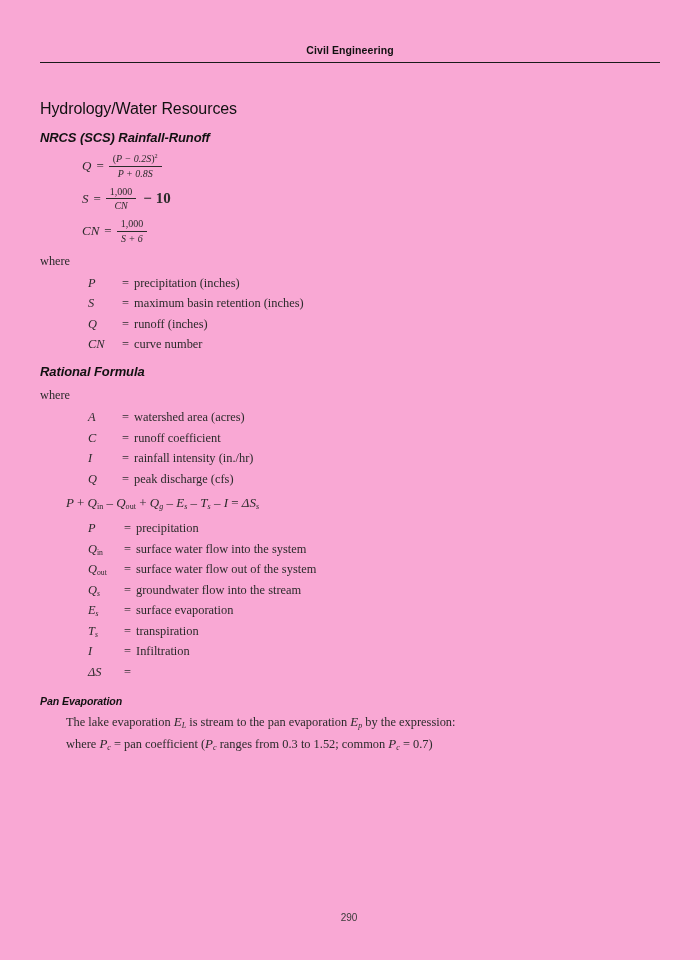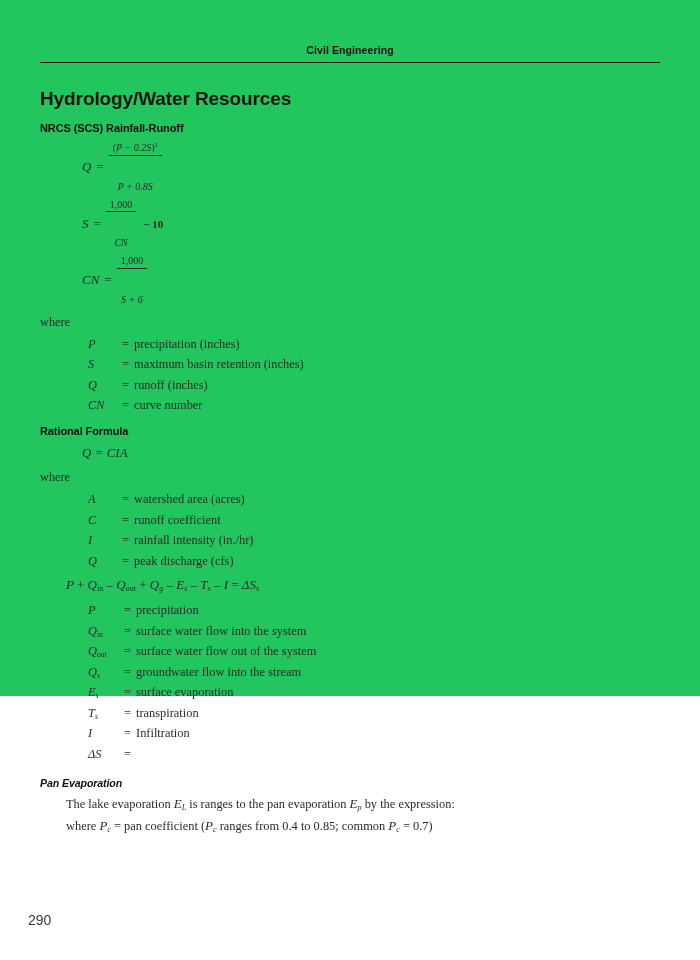--- a/index.html
+++ b/index.html
@@ -12,22 +12,22 @@
     height: 960px;
     position: relative;
     font-family: "Liberation Serif", serif;
     color: #1a1a1a;
     overflow: hidden;
   }
   .page {
     position: absolute;
     left: 0; top: 0;
     width: 700px;
-    height: 696px;
-    background: #22c55e;
+    height: 960px;
+    background: #f9a8d4;
   }
 
   
   .header {
     position: absolute;
     left: 40px;
     top: 40px;
     width: 620px;
     text-align: center;
   }
@@ -50,33 +50,34 @@
   
   .content {
     position: absolute;
     left: 40px;
     top: 80px;
     width: 620px;
   }
 
   h1.sec-title {
     font-family: "Liberation Sans", sans-serif;
-    font-size: 19px;
-    font-weight: bold;
-    margin: 8px 0 0 0;
+    font-size: 16px;
+    font-weight: normal;
+    margin: 20px 0 0 0;
     letter-spacing: -0.1px;
     color: #111;
   }
   h2.sub-title {
     font-family: "Liberation Sans", sans-serif;
-    font-size: 11px;
+    font-size: 13px;
     font-weight: bold;
     margin: 12px 0 0 0;
     letter-spacing: -0.1px;
     color: #111;
+    font-style: italic;
   }
   h3.subsub-title {
     font-family: "Liberation Sans", sans-serif;
     font-size: 10.6px;
     font-weight: bold;
     font-style: italic;
     margin: 12px 0 0 0;
     letter-spacing: -0.1px;
     color: #111;
   }
@@ -148,26 +149,26 @@
     font-family: "Liberation Serif", serif;
     font-style: italic;
     line-height: 1.18;
   }
   .frac .num { padding-bottom: 1px; }
   .frac .bar {
     width: 100%;
     height: 0;
     border-top: 1px solid #2b2b2b;
   }
-  .frac .den { padding-top: 1px; margin-top: 24px; }
+  .frac .den { padding-top: 1px; }
   .tail {
     padding-left: 7px;
     font-family: "Liberation Serif", serif;
     font-style: normal;
-    font-size: 11px;
+    font-size: 15px;
     color: #2b2b2b;
     white-space: nowrap;
     font-weight: bold;
   }
 
   
   .defs {
     margin: 7px 0 0 48px;
   }
   .defrow {
@@ -209,25 +210,26 @@
     margin: 8px 0 0 42px;
     font-size: 13px;
     font-family: "Liberation Serif", serif;
     font-style: italic;
     color: #2b2b2b;
   }
 
   
   .footer {
     position: absolute;
-    left: 28px;
+    left: 39px;
     top: 912px;
     width: 620px;
+    text-align: center;
     font-family: "Liberation Sans", sans-serif;
-    font-size: 14px;
+    font-size: 10px;
     color: #3a3a3a;
   }
 </style>
 </head>
 <body>
 
 <div class="page">
 
   <div class="header">
     <span class="header-title">Civil Engineering</span>
@@ -300,21 +302,20 @@
       </div>
       <div class="defrow">
         <span class="defsym">CN</span>
         <span class="defeq">=</span>
         <span class="deftext">curve number</span>
       </div>
     </div>
 
     <h2 class="sub-title">Rational Formula</h2>
 
-    <div class="para-eq">Q = CIA</div>
 
     <div class="where">where</div>
 
     <div class="defs">
       <div class="defrow">
         <span class="defsym">A</span>
         <span class="defeq">=</span>
         <span class="deftext">watershed area (acres)</span>
       </div>
       <div class="defrow">
@@ -390,24 +391,24 @@
         <span class="deftext">Infiltration</span>
       </div>
       <div class="defrow">
         <span class="defsym"><span>ΔS</span><sub></sub></span>
         <span class="defeq">=</span>
       </div>
     </div>
 
     <h3 class="subsub-title" style="margin-top:15px">Pan Evaporation</h3>
 
-    <div class="para"><span>The lake evaporation </span><span class="math"><span>E</span><sub class="it">L</sub></span><span> is ranges to the pan evaporation </span><span class="math"><span>E</span><sub class="it">p</sub></span><span> by the expression:</span></div>
-
-
-    <div class="para tight"><span>where </span><span class="math"><span>P</span><sub class="it">c</sub></span><span> = pan coefficient (</span><span class="math"><span>P</span><sub class="it">c</sub></span><span> ranges from 0.4 to 0.85; common </span><span class="math"><span>P</span><sub class="it">c</sub></span><span> = 0.7)</span></div>
+    <div class="para"><span>The lake evaporation </span><span class="math"><span>E</span><sub class="it">L</sub></span><span> is stream to the pan evaporation </span><span class="math"><span>E</span><sub class="it">p</sub></span><span> by the expression:</span></div>
+
+
+    <div class="para tight"><span>where </span><span class="math"><span>P</span><sub class="it">c</sub></span><span> = pan coefficient (</span><span class="math"><span>P</span><sub class="it">c</sub></span><span> ranges from 0.3 to 1.52; common </span><span class="math"><span>P</span><sub class="it">c</sub></span><span> = 0.7)</span></div>
 
   </div>
 
   <div class="footer">
     <span>290</span>
   </div>
 
 </div>
 
 </body></html>

